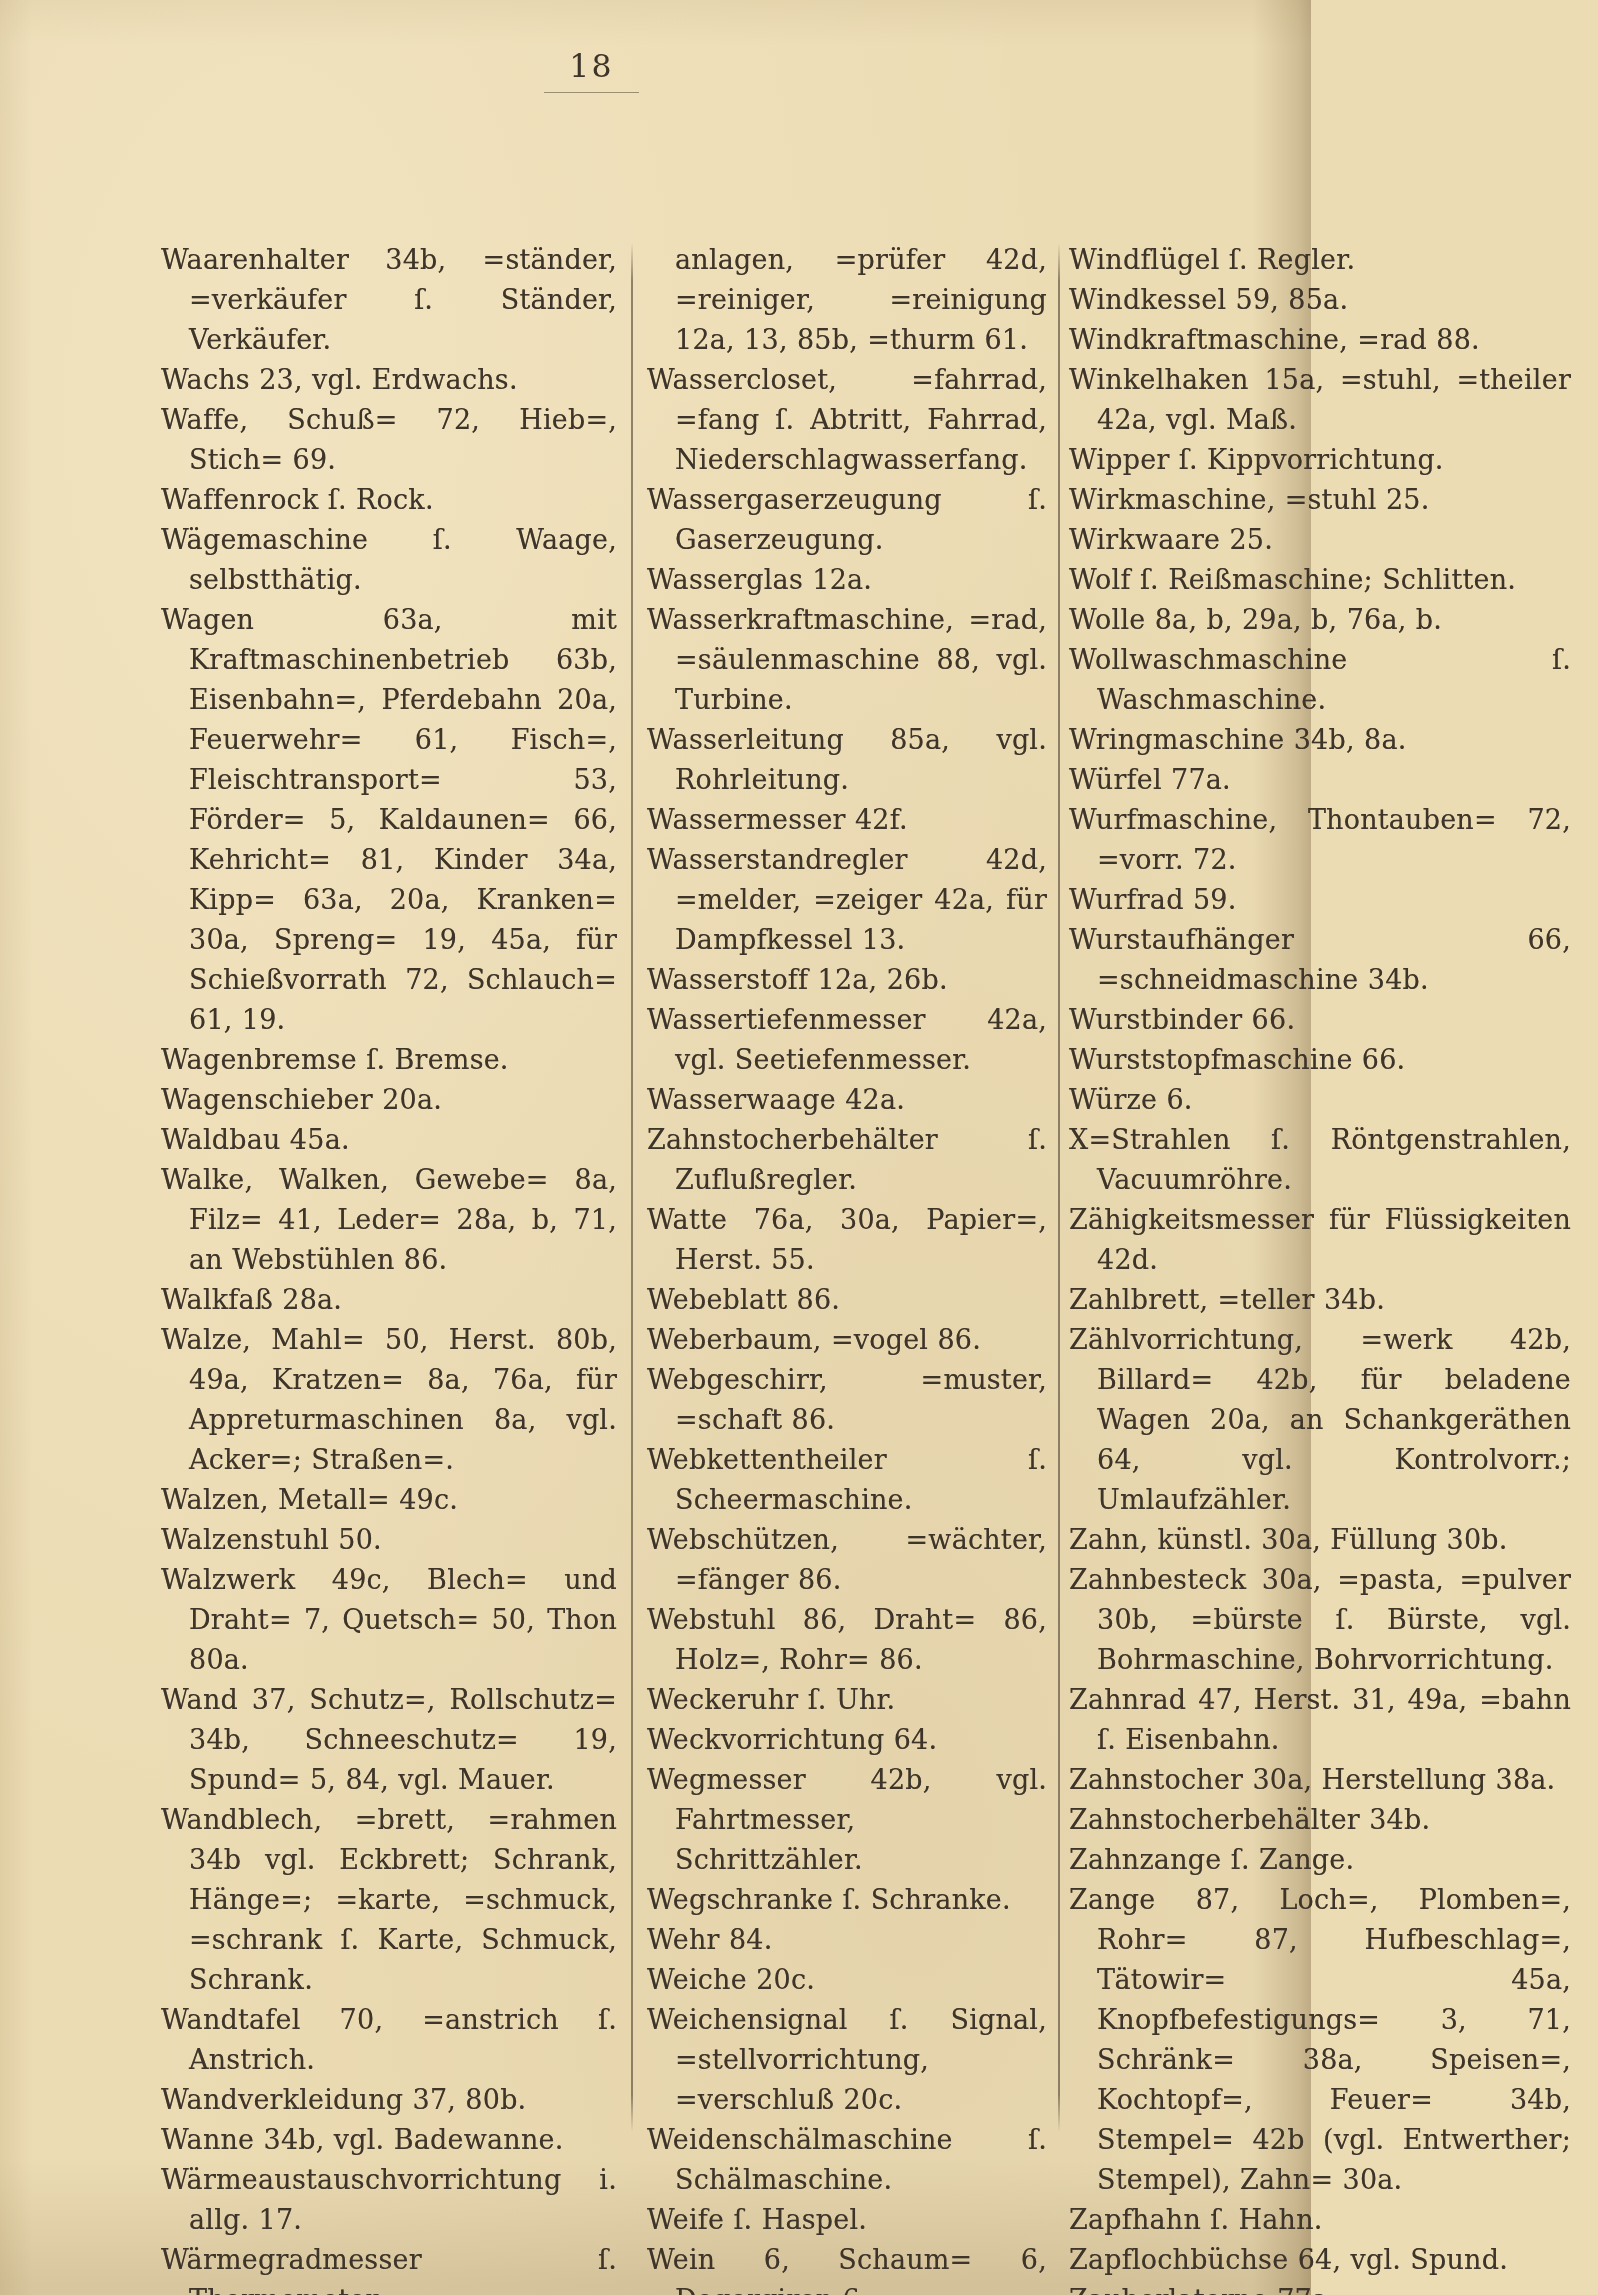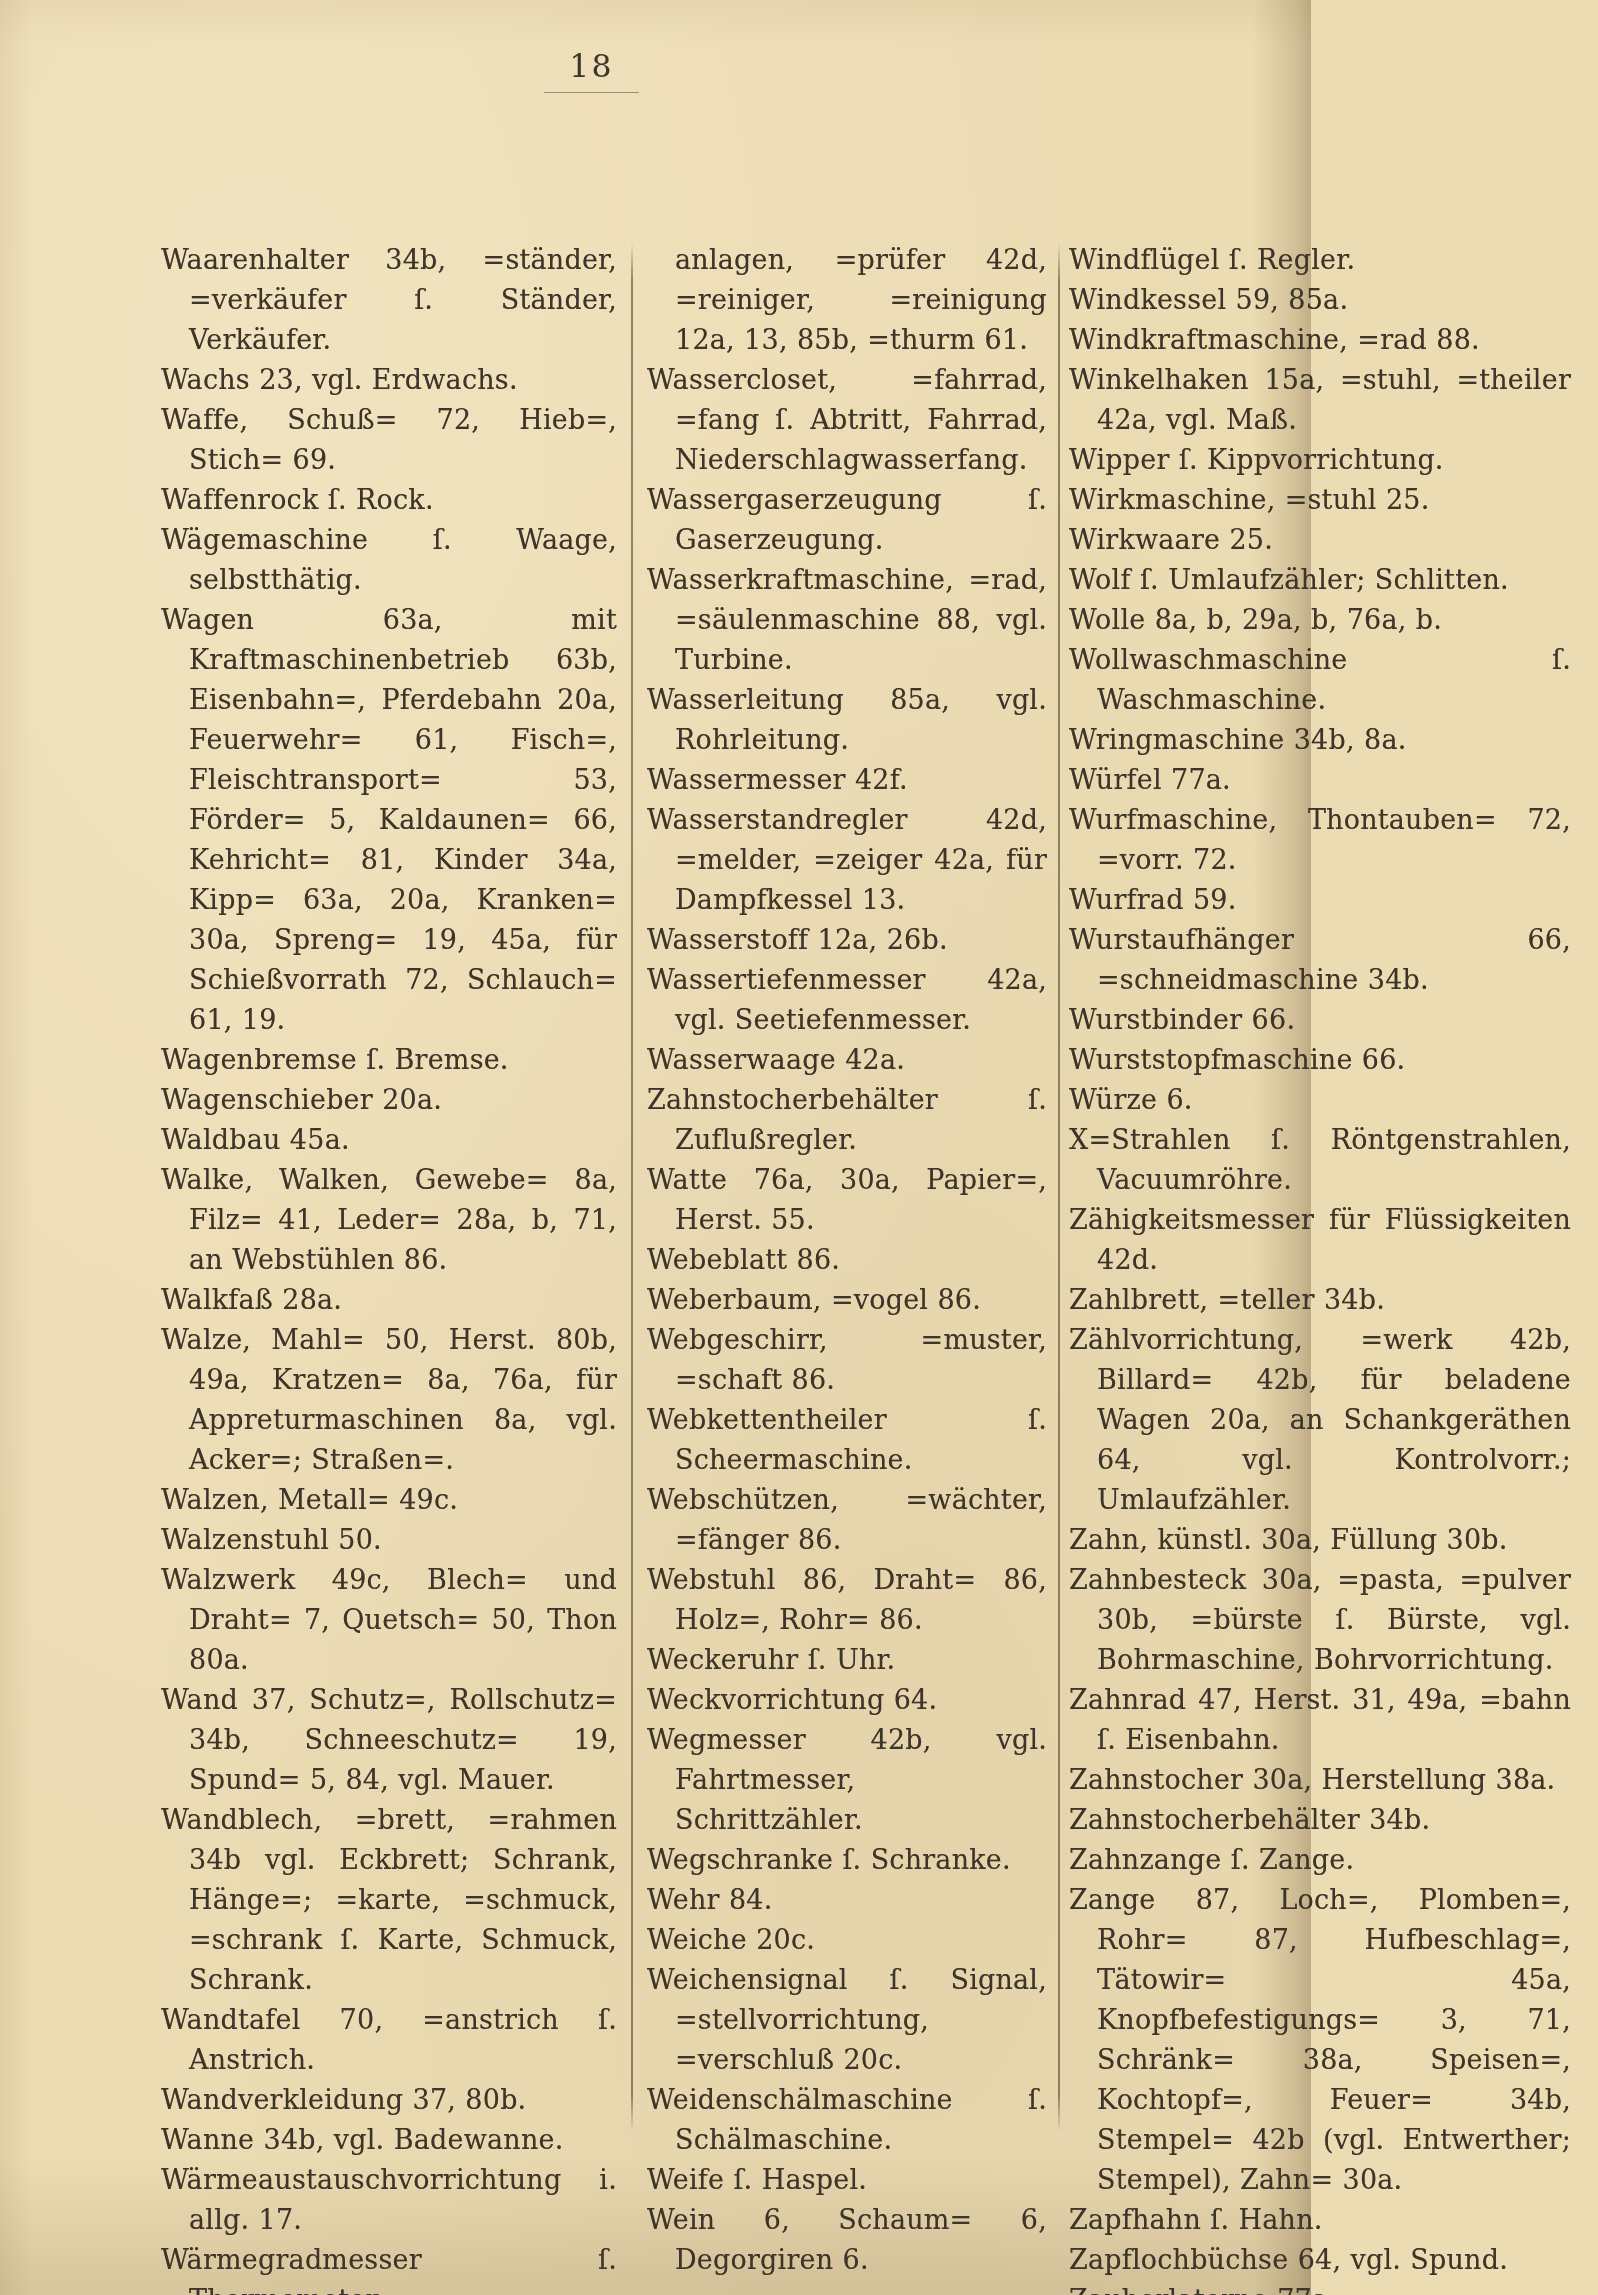--- a/index.html
+++ b/index.html
@@ -109,20 +109,21 @@
         <p class="entry">Wandtafel 70, =anstrich ſ. Anstrich.</p>
         <p class="entry">Wandverkleidung 37, 80b.</p>
         <p class="entry">Wanne 34b, vgl. Badewanne.</p>
         <p class="entry">Wärmeaustauschvorrichtung i. allg. 17.</p>
         <p class="entry">Wärmegradmesser ſ. Thermometer.</p>
       </div>
     <div class="col col-2">
         <p class="entry cont">anlagen, =prüfer 42d, =reiniger, =reinigung 12a, 13, 85b, =thurm 61.</p>
         <p class="entry">Wassercloset, =fahrrad, =fang ſ. Abtritt, Fahrrad, Niederschlagwasserfang.</p>
         <p class="entry">Wassergaserzeugung ſ. Gaserzeugung.</p>
+        <p class="entry">Wasserglas 12a.</p>
         <p class="entry">Wasserkraftmaschine, =rad, =säulenmaschine 88, vgl. Turbine.</p>
         <p class="entry">Wasserleitung 85a, vgl. Rohrleitung.</p>
         <p class="entry">Wassermesser 42f.</p>
         <p class="entry">Wasserstandregler 42d, =melder, =zeiger 42a, für Dampfkessel 13.</p>
         <p class="entry">Wasserstoff 12a, 26b.</p>
         <p class="entry">Wassertiefenmesser 42a, vgl. Seetiefenmesser.</p>
         <p class="entry">Wasserwaage 42a.</p>
         <p class="entry">Zahnstocherbehälter ſ. Zuflußregler.</p>
         <p class="entry">Watte 76a, 30a, Papier=, Herst. 55.</p>
         <p class="entry">Webeblatt 86.</p>
@@ -143,21 +144,21 @@
         <p class="entry">Wein 6, Schaum= 6, Degorgiren 6.</p>
       </div>
     <div class="col col-3">
         <p class="entry">Windflügel ſ. Regler.</p>
         <p class="entry">Windkessel 59, 85a.</p>
         <p class="entry">Windkraftmaschine, =rad 88.</p>
         <p class="entry">Winkelhaken 15a, =stuhl, =theiler 42a, vgl. Maß.</p>
         <p class="entry">Wipper ſ. Kippvorrichtung.</p>
         <p class="entry">Wirkmaschine, =stuhl 25.</p>
         <p class="entry">Wirkwaare 25.</p>
-        <p class="entry">Wolf ſ. Umlaufzähler; Schlitten.</p>
+        <p class="entry">Wolf ſ. Reißmaschine; Schlitten.</p>
         <p class="entry">Wolle 8a, b, 29a, b, 76a, b.</p>
         <p class="entry">Wollwaschmaschine ſ. Waschmaschine.</p>
         <p class="entry">Wringmaschine 34b, 8a.</p>
         <p class="entry">Würfel 77a.</p>
         <p class="entry">Wurfmaschine, Thontauben= 72, =vorr. 72.</p>
         <p class="entry">Wurfrad 59.</p>
         <p class="entry">Wurstaufhänger 66, =schneidmaschine 34b.</p>
         <p class="entry">Wurstbinder 66.</p>
         <p class="entry">Wurststopfmaschine 66.</p>
         <p class="entry">Würze 6.</p>

